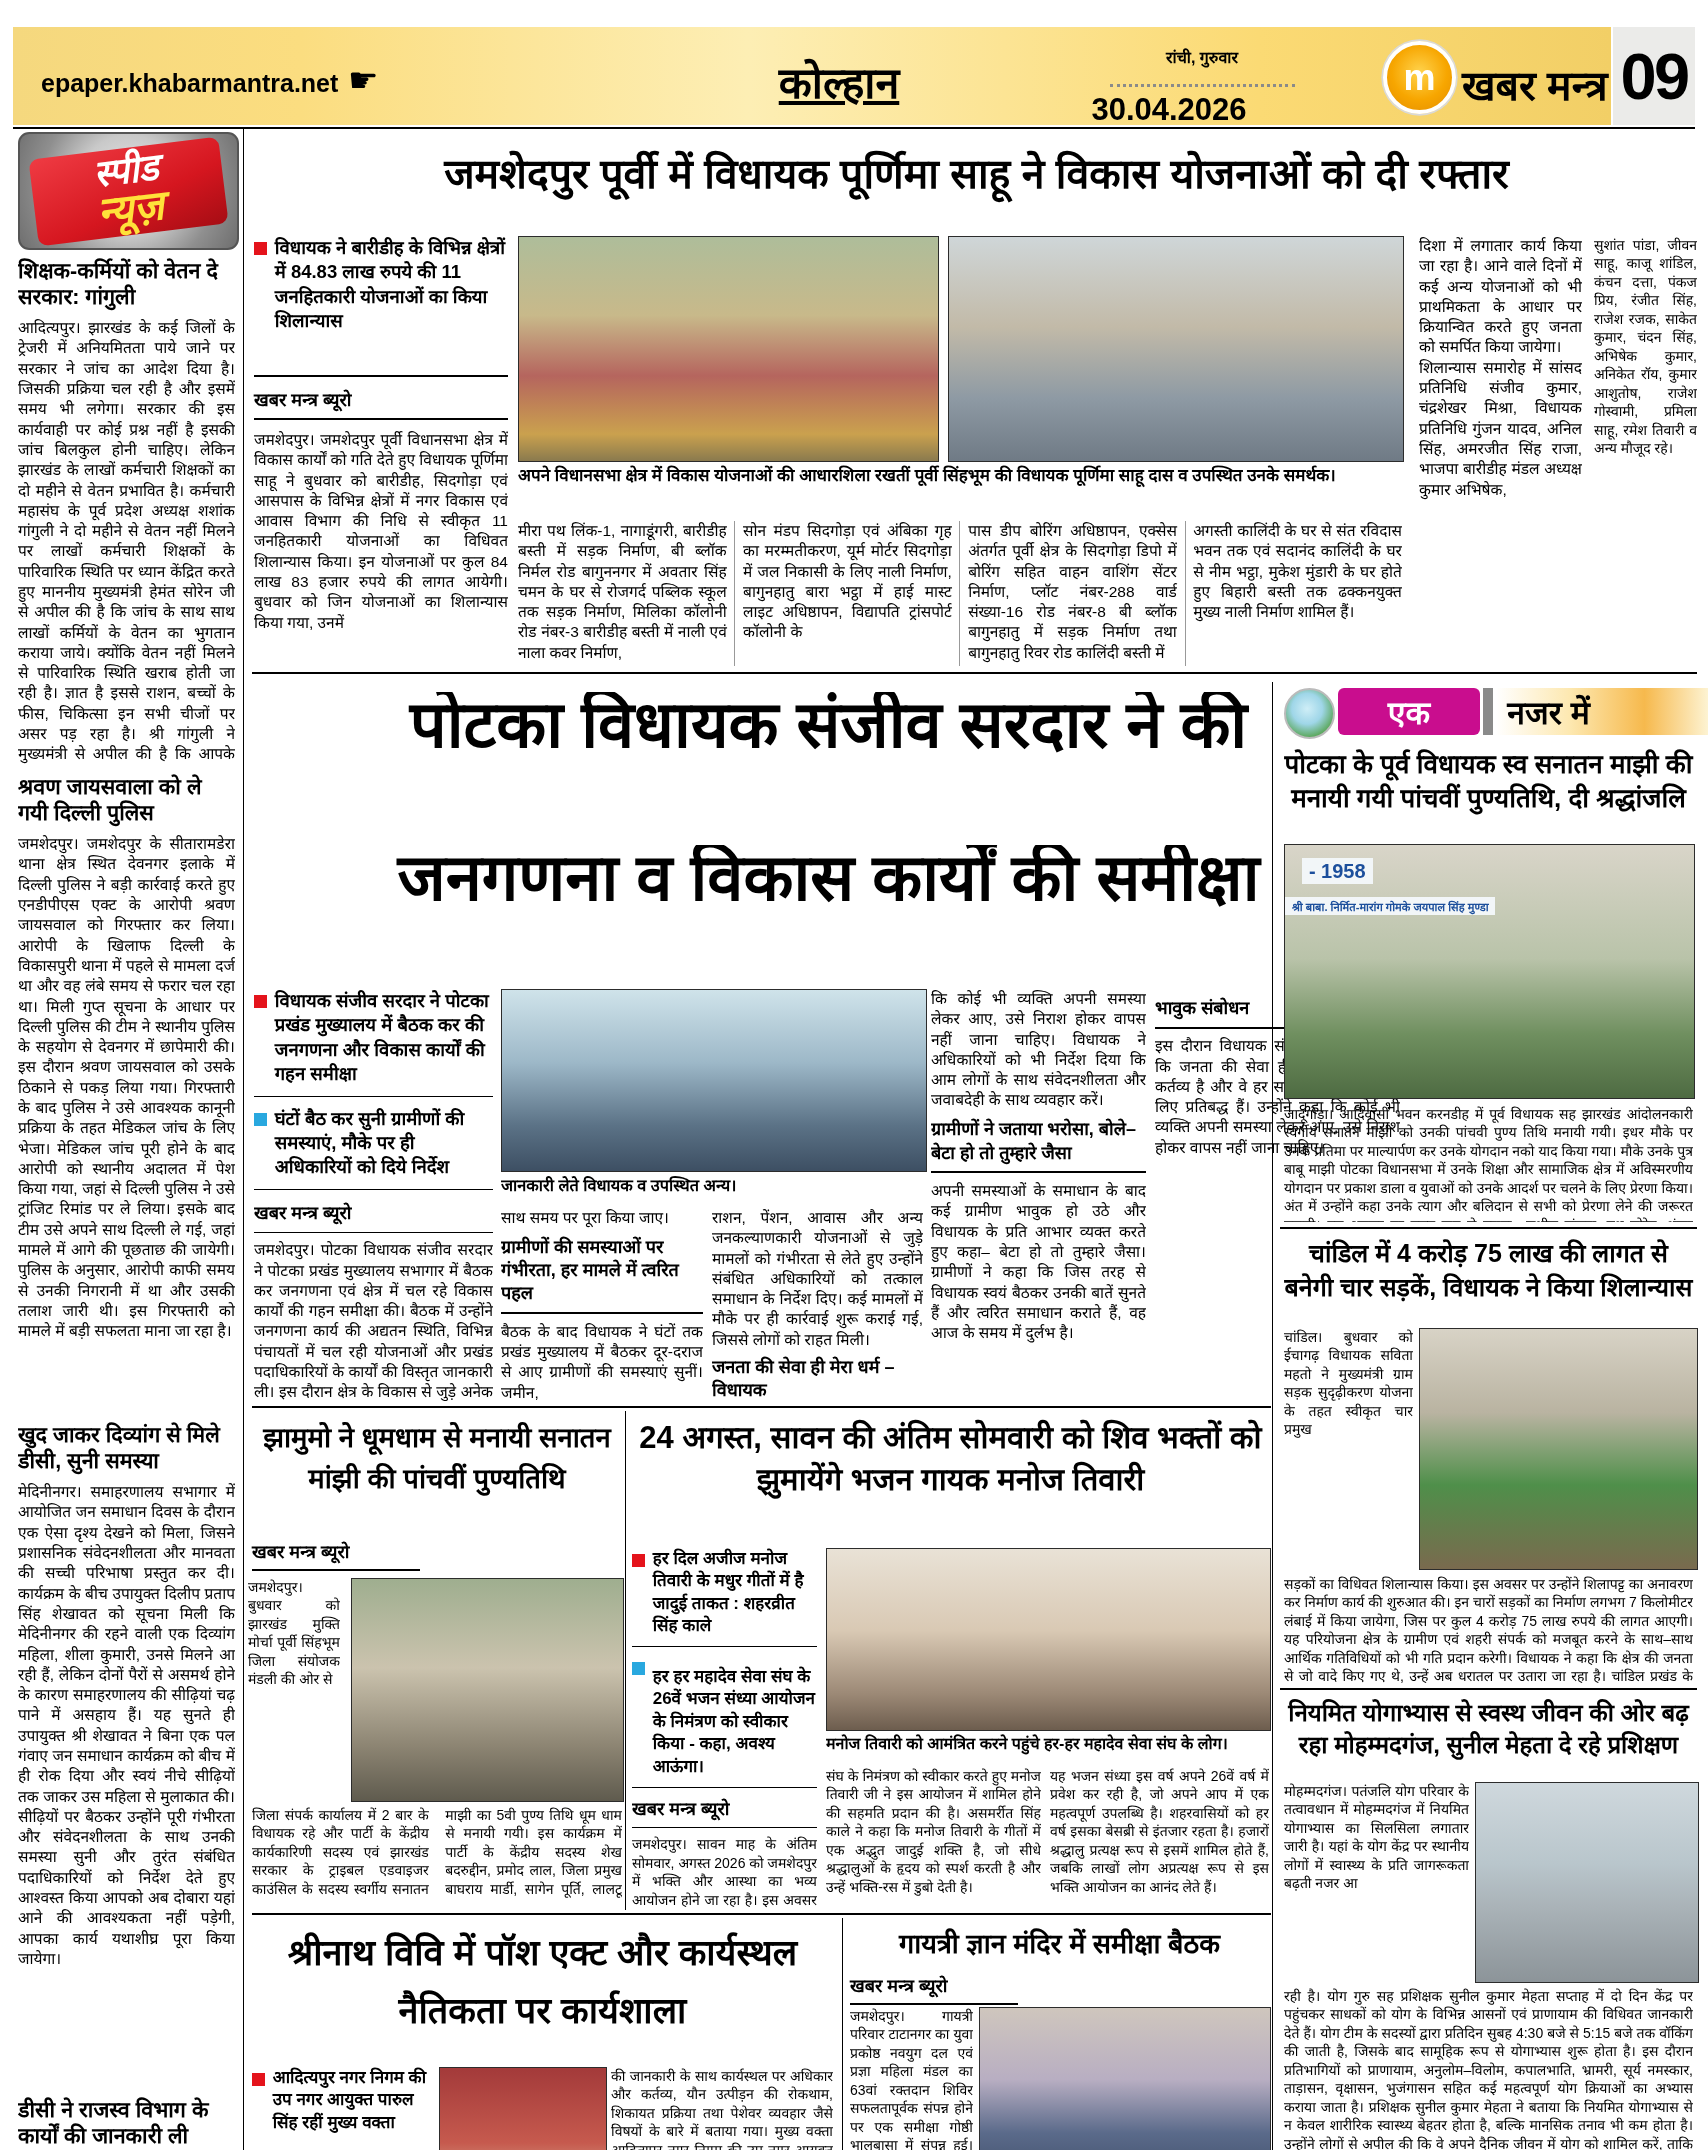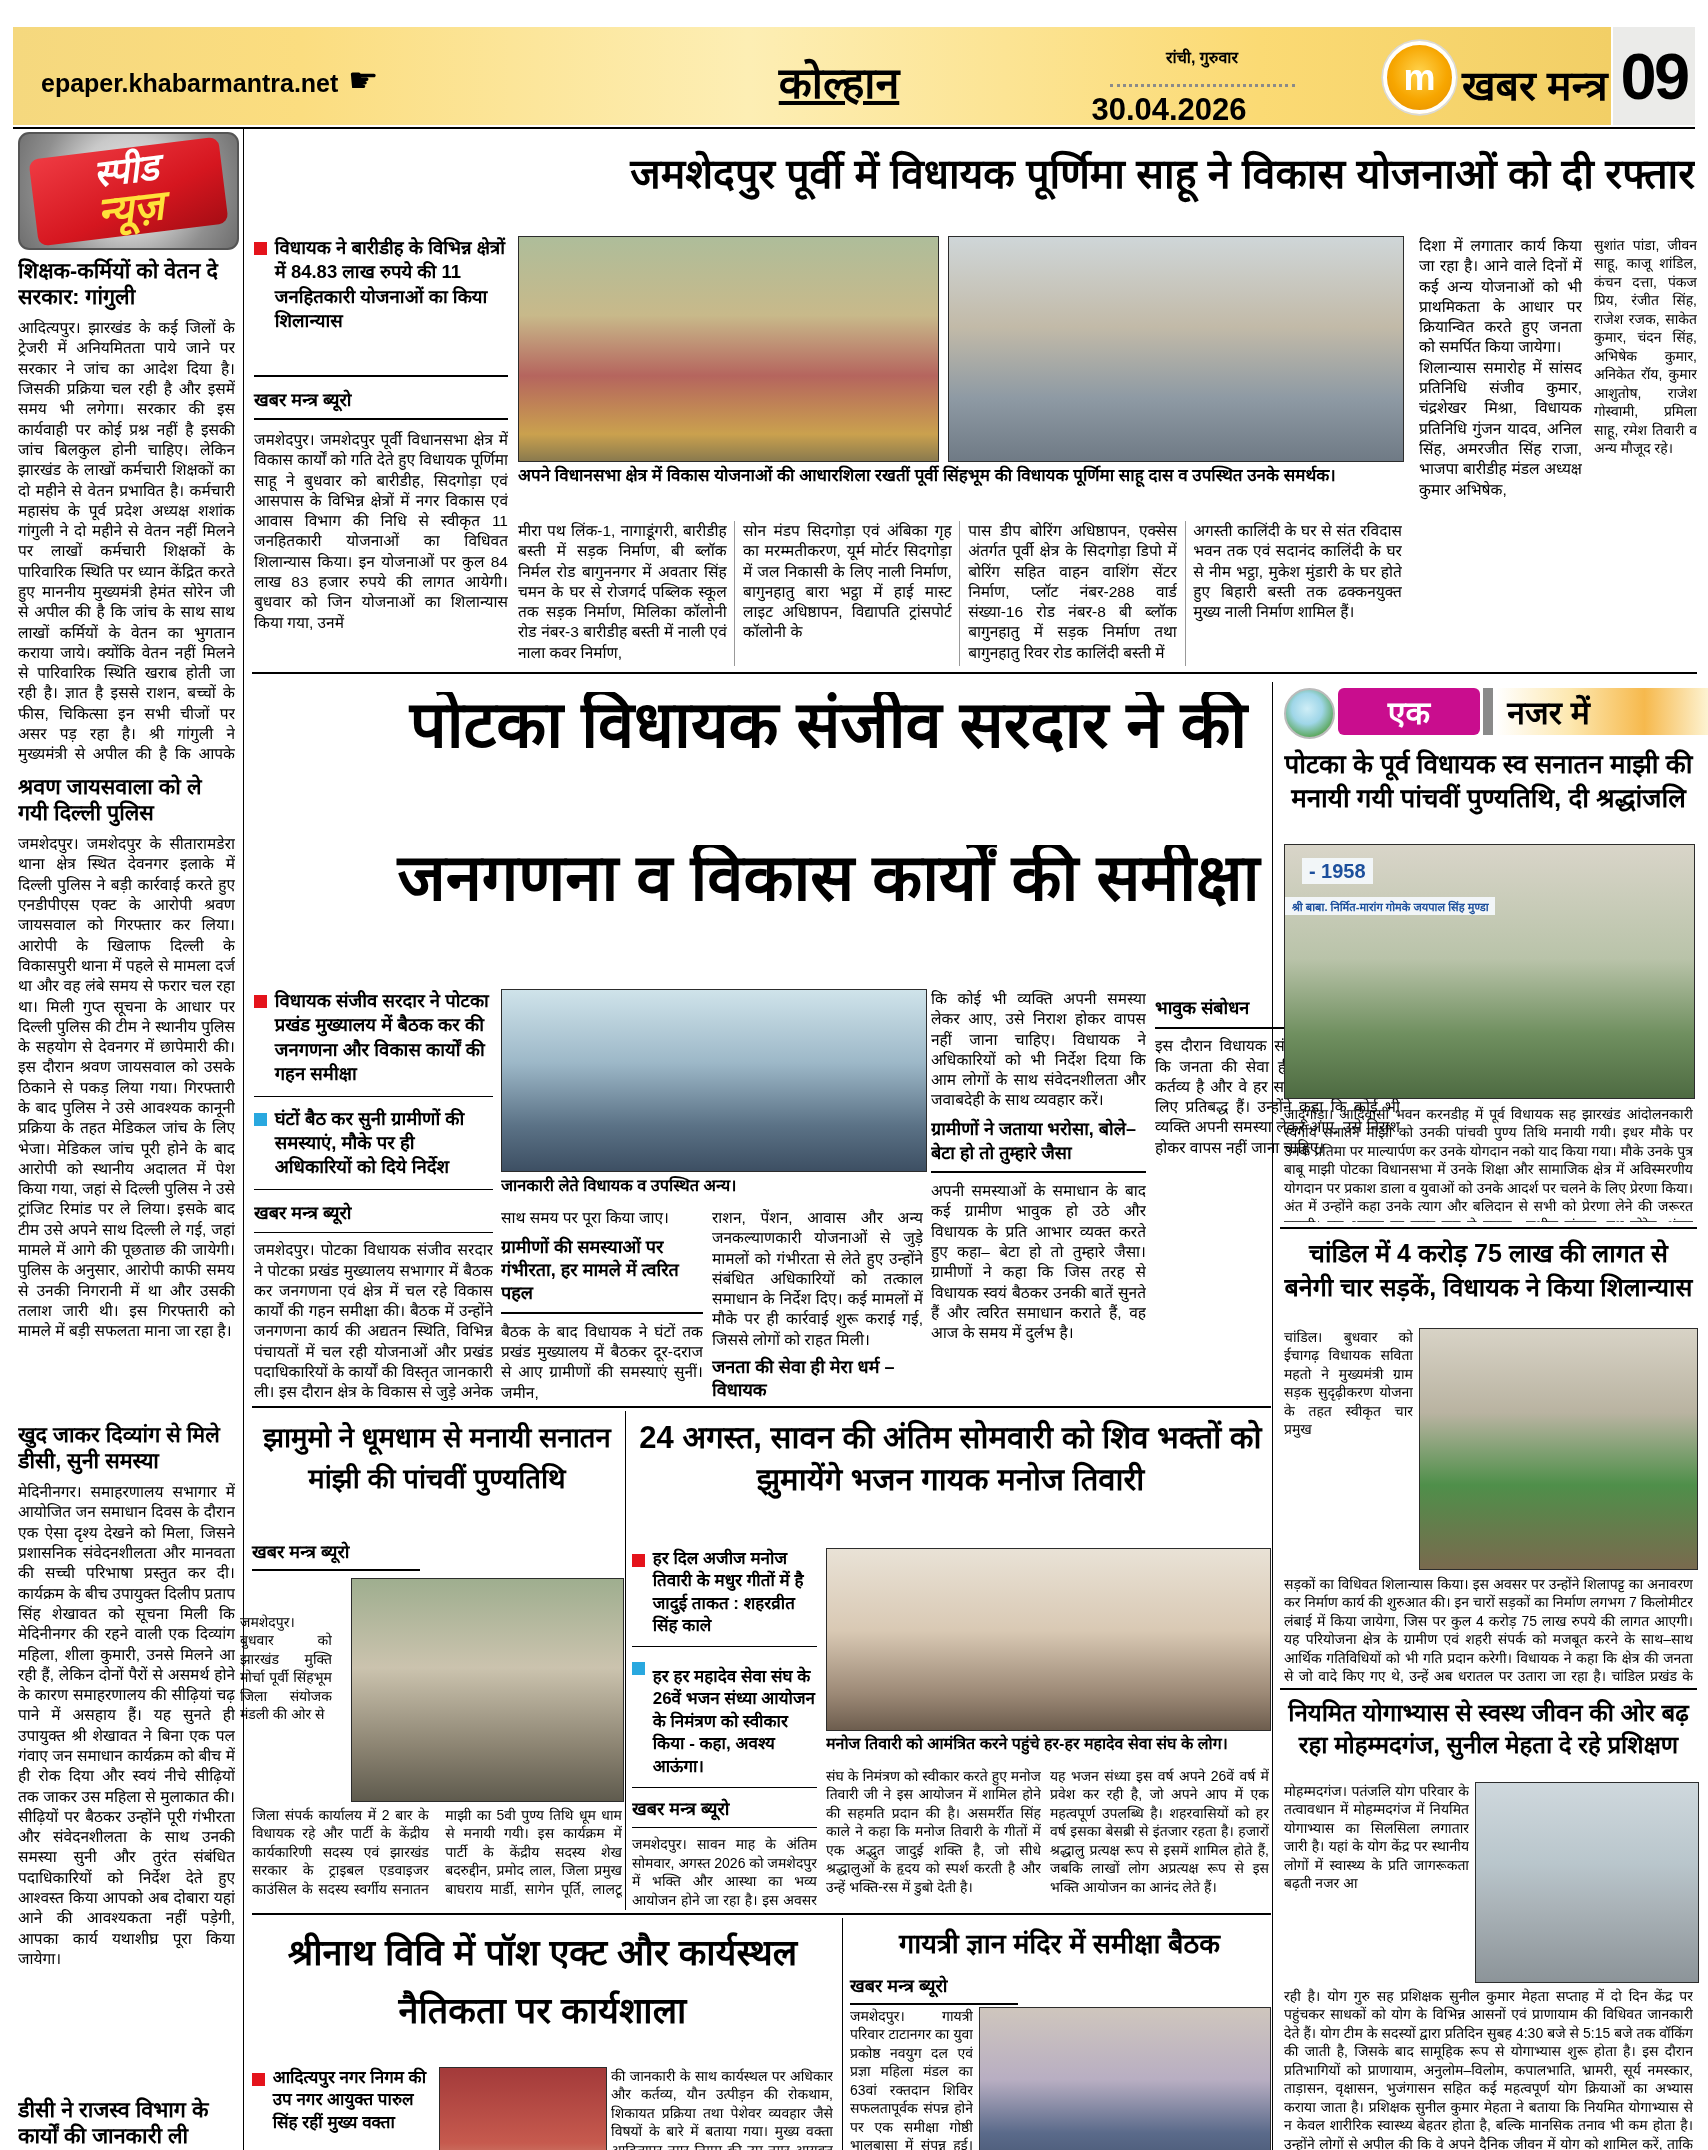--- a/index.html
+++ b/index.html
@@ -83,21 +83,21 @@
   <div class="abs" style="left:18px;top:1422px;width:217px;height:662px;overflow:hidden;">
     <div class="sp-title">खुद जाकर दिव्यांग से मिले डीसी, सुनी समस्या</div>
     <div class="sp-body">मेदिनीनगर। समाहरणालय सभागार में आयोजित जन समाधान दिवस के दौरान एक ऐसा दृश्य देखने को मिला, जिसने प्रशासनिक संवेदनशीलता और मानवता की सच्ची परिभाषा प्रस्तुत कर दी। कार्यक्रम के बीच उपायुक्त दिलीप प्रताप सिंह शेखावत को सूचना मिली कि मेदिनीनगर की रहने वाली एक दिव्यांग महिला, शीला कुमारी, उनसे मिलने आ रही हैं, लेकिन दोनों पैरों से असमर्थ होने के कारण समाहरणालय की सीढ़ियां चढ़ पाने में असहाय हैं। यह सुनते ही उपायुक्त श्री शेखावत ने बिना एक पल गंवाए जन समाधान कार्यक्रम को बीच में ही रोक दिया और स्वयं नीचे सीढ़ियों तक जाकर उस महिला से मुलाकात की। सीढ़ियों पर बैठकर उन्होंने पूरी गंभीरता और संवेदनशीलता के साथ उनकी समस्या सुनी और तुरंत संबंधित पदाधिकारियों को निर्देश देते हुए आश्वस्त किया आपको अब दोबारा यहां आने की आवश्यकता नहीं पड़ेगी, आपका कार्य यथाशीघ्र पूरा किया जायेगा।</div>
   </div>
   <div class="abs" style="left:18px;top:2097px;width:217px;height:602px;overflow:hidden;">
     <div class="sp-title">डीसी ने राजस्व विभाग के कार्यों की जानकारी ली</div>
 
   </div>
   <div class="abs rule" style="left:243px;top:129px;width:1.3px;height:2577px;"></div>
 
-  <div class="abs bold ct" style="left:258px;top:136px;width:1437px;height:77px;font-size:41px;line-height:77px;white-space:nowrap;overflow:hidden;text-align:right;">जमशेदपुर पूर्वी में विधायक पूर्णिमा साहू ने विकास योजनाओं को दी रफ्तार</div>
+  <div class="abs bold ct" style="left:258px;top:136px;width:1437px;height:77px;font-size:41px;line-height:77px;white-space:nowrap;overflow:hidden;">जमशेदपुर पूर्वी में विधायक पूर्णिमा साहू ने विकास योजनाओं को दी रफ्तार</div>
 
   <div class="abs" style="left:254px;top:236px;width:254px;">
     <div class="bullet-row">
         <span class="sq sq-red"></span>
       <span class="bullet-txt">विधायक ने बारीडीह के विभिन्न क्षेत्रों में 84.83 लाख रुपये की 11 जनहितकारी योजनाओं का किया शिलान्यास</span>
       </div>
   </div>
   <div class="abs rule" style="left:254px;top:375px;width:254px;height:1.7px;"></div>
   <div class="abs byline" style="left:254px;top:387px;width:254px;">खबर मन्त्र ब्यूरो</div>
   <div class="abs rule" style="left:254px;top:418px;width:254px;height:1.7px;"></div>
@@ -184,21 +184,21 @@
 
   <div class="abs rule" style="left:1280px;top:1688px;width:417px;height:1.7px;"></div>
   <div class="abs bold ct" style="left:1284px;top:1697px;width:409px;height:77px;font-size:24px;line-height:1.35;">नियमित योगाभ्यास से स्वस्थ जीवन की ओर बढ़ रहा मोहम्मदगंज, सुनील मेहता दे रहे प्रशिक्षण</div>
   <div class="abs body-sm" style="left:1284px;top:1782px;width:185px;height:199px;">मोहम्मदगंज। पतंजलि योग परिवार के तत्वावधान में मोहम्मदगंज में नियमित योगाभ्यास का सिलसिला लगातार जारी है। यहां के योग केंद्र पर स्थानीय लोगों में स्वास्थ्य के प्रति जागरूकता बढ़ती नजर आ</div>
   <div class="abs photo" style="left:1475px;top:1782px;width:222px;height:199px;background:linear-gradient(180deg,#cfd8dd 0%,#b9c6cc 40%,#aab3b8 62%,#8c9499 100%);"></div>
   <div class="abs body-sm" style="left:1284px;top:1987px;width:409px;height:184px;">रही है। योग गुरु सह प्रशिक्षक सुनील कुमार मेहता सप्ताह में दो दिन केंद्र पर पहुंचकर साधकों को योग के विभिन्न आसनों एवं प्राणायाम की विधिवत जानकारी देते हैं। योग टीम के सदस्यों द्वारा प्रतिदिन सुबह 4:30 बजे से 5:15 बजे तक वॉकिंग की जाती है, जिसके बाद सामूहिक रूप से योगाभ्यास शुरू होता है। इस दौरान प्रतिभागियों को प्राणायाम, अनुलोम–विलोम, कपालभाति, भ्रामरी, सूर्य नमस्कार, ताड़ासन, वृक्षासन, भुजंगासन सहित कई महत्वपूर्ण योग क्रियाओं का अभ्यास कराया जाता है। प्रशिक्षक सुनील कुमार मेहता ने बताया कि नियमित योगाभ्यास से न केवल शारीरिक स्वास्थ्य बेहतर होता है, बल्कि मानसिक तनाव भी कम होता है। उन्होंने लोगों से अपील की कि वे अपने दैनिक जीवन में योग को शामिल करें, ताकि स्वस्थ और संतुलित जीवन जी सकें। योग केंद्र से जुड़े दीपू अग्रवाल, शंभु साव, अनूप कुमार, छोटे लाल, मथुरा प्रसाद, राकेश कुमार, विमल राम, पंकज कुमार समेत अन्य सदस्यों का कहना है कि इस पहल से क्षेत्र में सकारात्मक बदलाव देखने को मिल रहा है और हर दिन नये लोग भी इससे जुड़ रहे हैं।</div>
 
   <div class="abs rule" style="left:252px;top:1406px;width:1019px;height:1.7px;"></div>
   <div class="abs bold ct" style="left:252px;top:1417px;width:370px;height:110px;font-size:27.5px;line-height:1.5;">झामुमो ने धूमधाम से मनायी सनातन मांझी की पांचवीं पुण्यतिथि</div>
   <div class="abs byline byrule" style="left:252px;top:1539px;width:168px;">खबर मन्त्र ब्यूरो</div>
-  <div class="abs body-sm" style="left:240px;top:1578px;width:92px;height:222px;margin-top:35px;">जमशेदपुर। बुधवार को झारखंड मुक्ति मोर्चा पूर्वी सिंहभूम जिला संयोजक मंडली की ओर से</div>
+  <div class="abs body-sm" style="left:248px;top:1578px;width:92px;height:222px;">जमशेदपुर। बुधवार को झारखंड मुक्ति मोर्चा पूर्वी सिंहभूम जिला संयोजक मंडली की ओर से</div>
   <div class="abs photo" style="left:351px;top:1578px;width:271px;height:222px;background:linear-gradient(180deg,#9fae8f 0%,#cbc3ae 40%,#8d8573 75%,#5f5b4e 100%);"></div>
   <div class="abs two-cols body-sm" style="left:252px;top:1806px;width:370px;height:102px;">जिला संपर्क कार्यालय में 2 बार के विधायक रहे और पार्टी के केंद्रीय कार्यकारिणी सदस्य एवं झारखंड सरकार के ट्राइबल एडवाइजर काउंसिल के सदस्य स्वर्गीय सनातन माझी का 5वी पुण्य तिथि धूम धाम से मनायी गयी। इस कार्यक्रम में पार्टी के केंद्रीय सदस्य शेख बदरुद्दीन, प्रमोद लाल, जिला प्रमुख बाघराय मार्डी, सागेन पूर्ति, लालटू महतो, फैयाज खान, प्रीतम हेंब्रम, उमानाथ झा, अभय पांडे, गुरमीत सिंह गिल, प्रहलाद लोहारा, गोकुल मार्डी, उमेश गिरी, अनवर अली, मोहम्मद समद, गोपाल महतो, पिंटू लाल, डी रवि राव, झरना पाल, सविता सिंह, सविता दास, रजनी दास, हरदेव सिंह थे।</div>
 
   <div class="abs rule" style="left:625px;top:1411px;width:1.3px;height:499px;"></div>
   <div class="abs bold ct" style="left:632px;top:1417px;width:637px;height:110px;font-size:31px;line-height:1.35;">24 अगस्त, सावन की अंतिम सोमवारी को शिव भक्तों को झुमायेंगे भजन गायक मनोज तिवारी</div>
   <div class="abs" style="left:632px;top:1548px;width:185px;height:360px;overflow:hidden;">
     <div class="bullet-row">
         <span class="sq sq-red"></span>
       <span class="bullet-txt" style="font-size:17px;">हर दिल अजीज मनोज तिवारी के मधुर गीतों में है जादुई ताकत : शहरव्रीत सिंह काले</span>
       </div>

